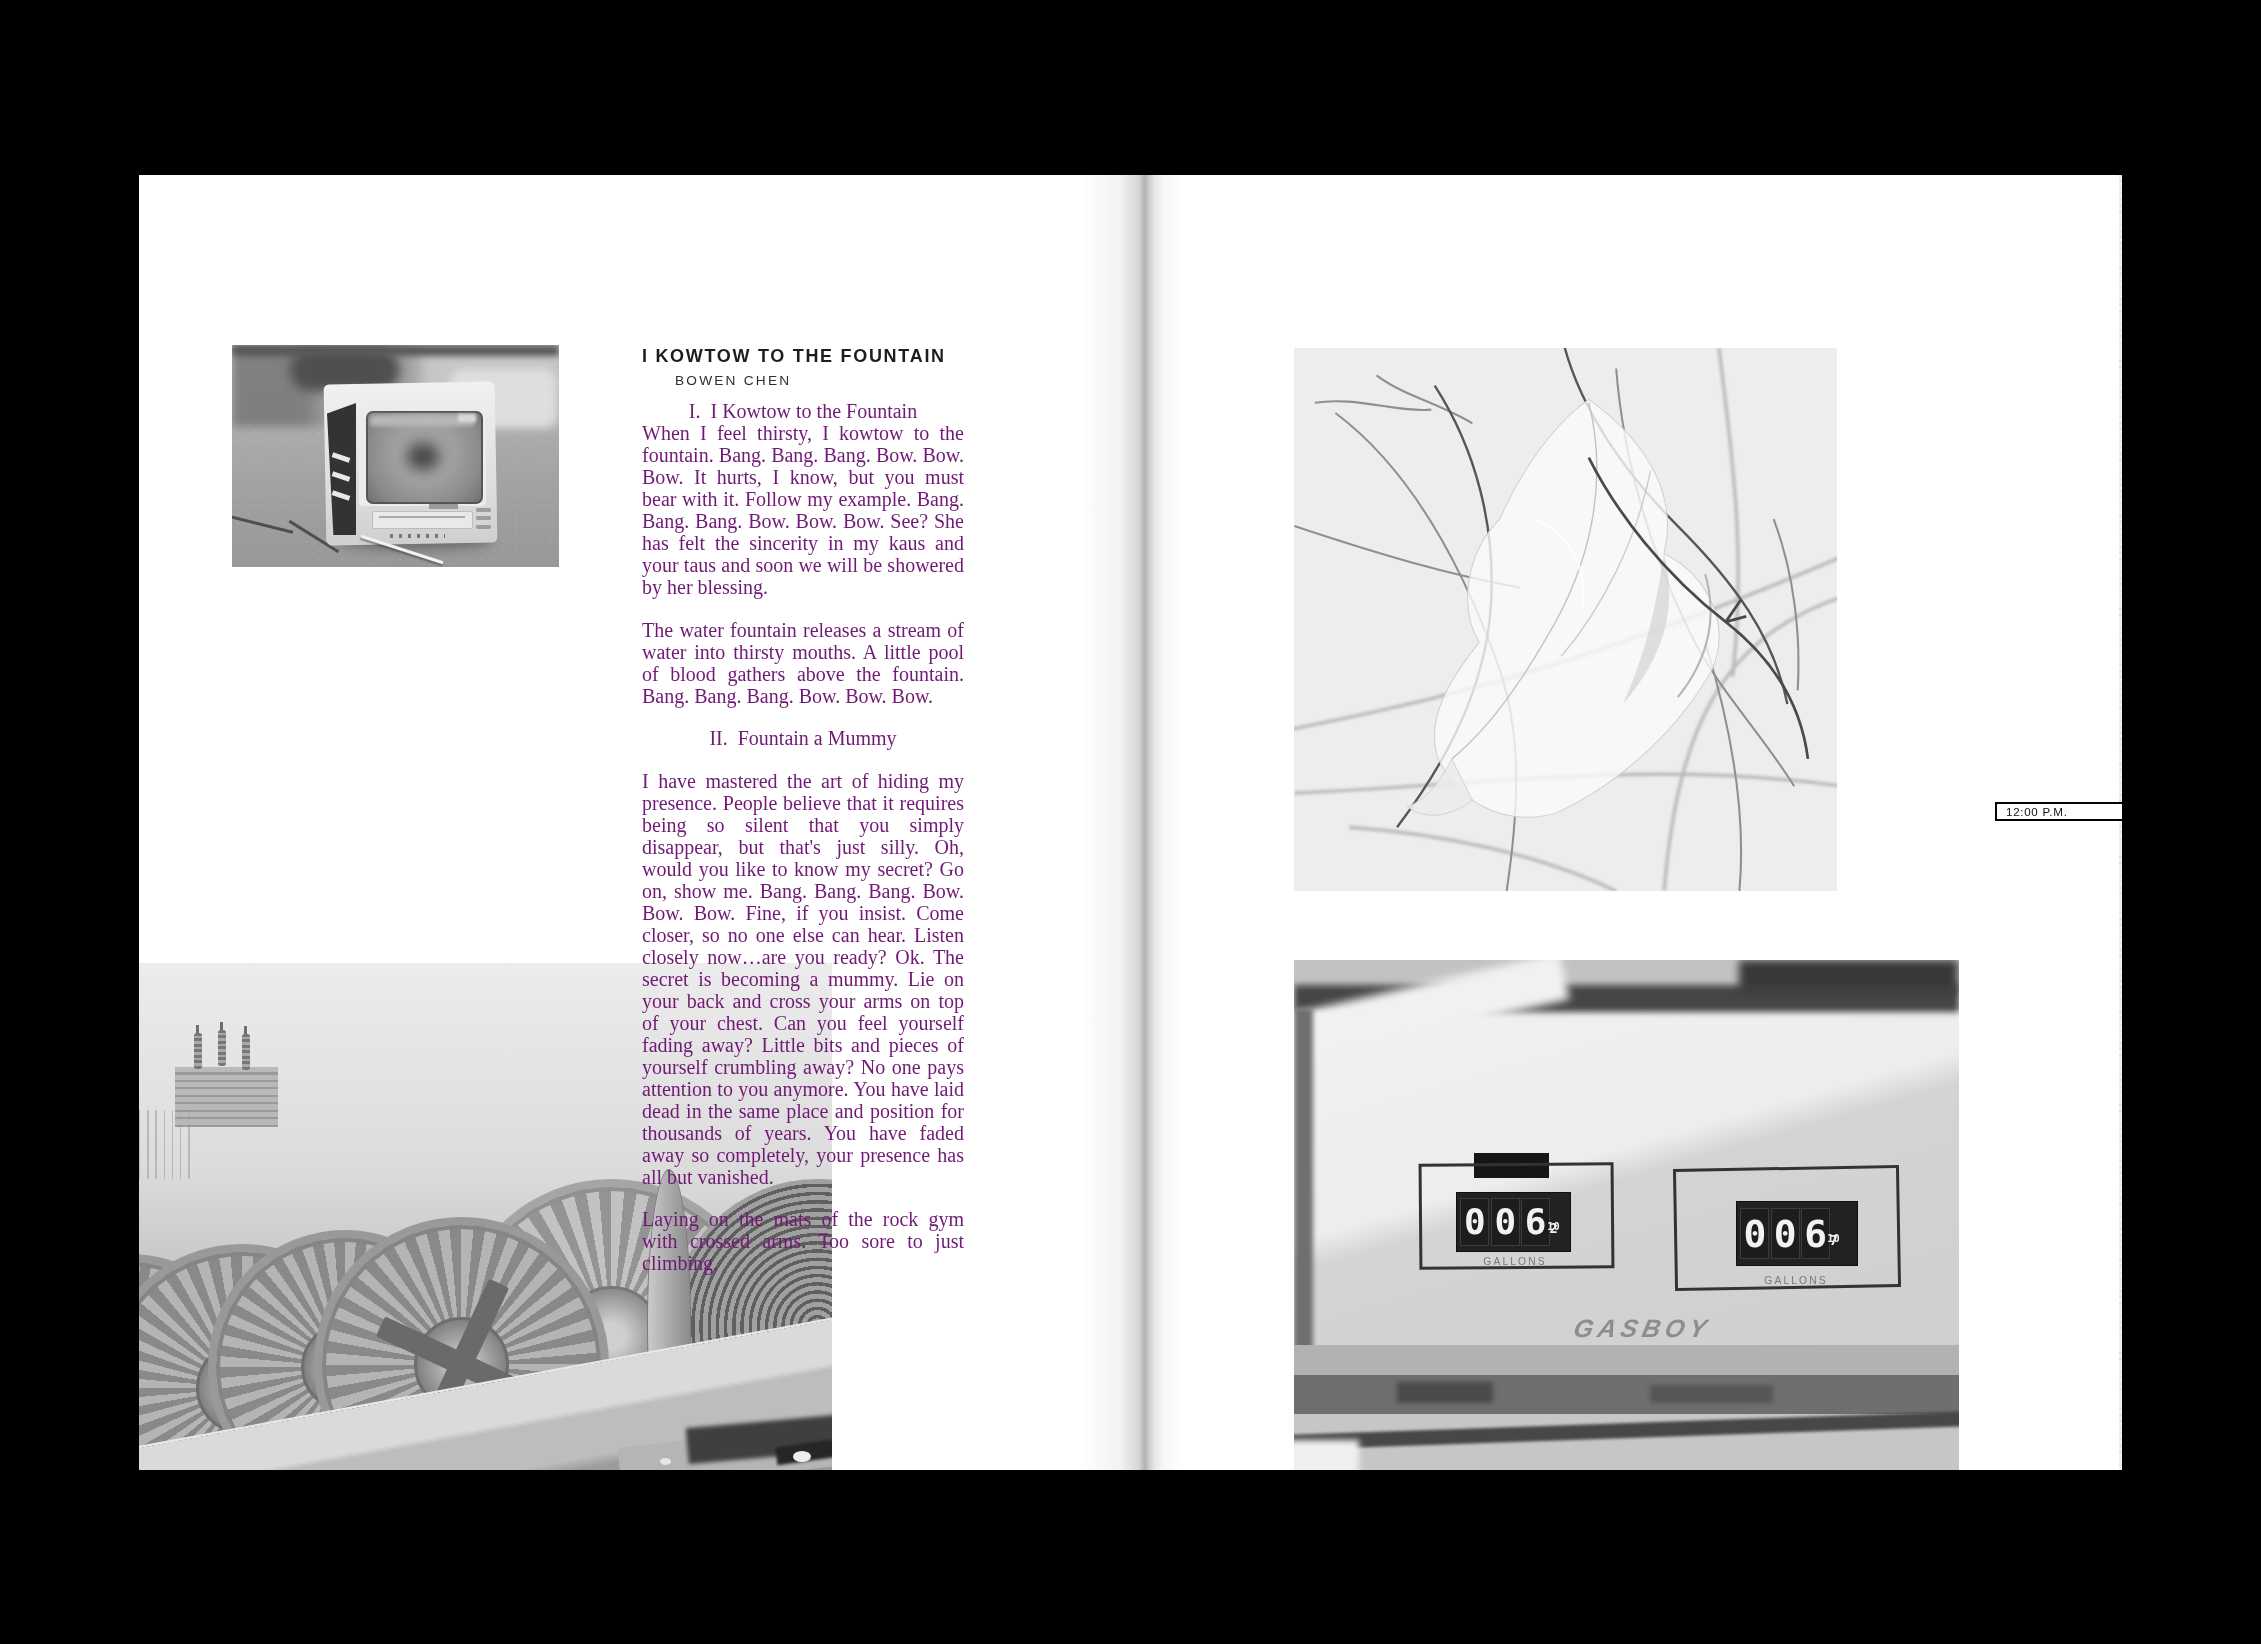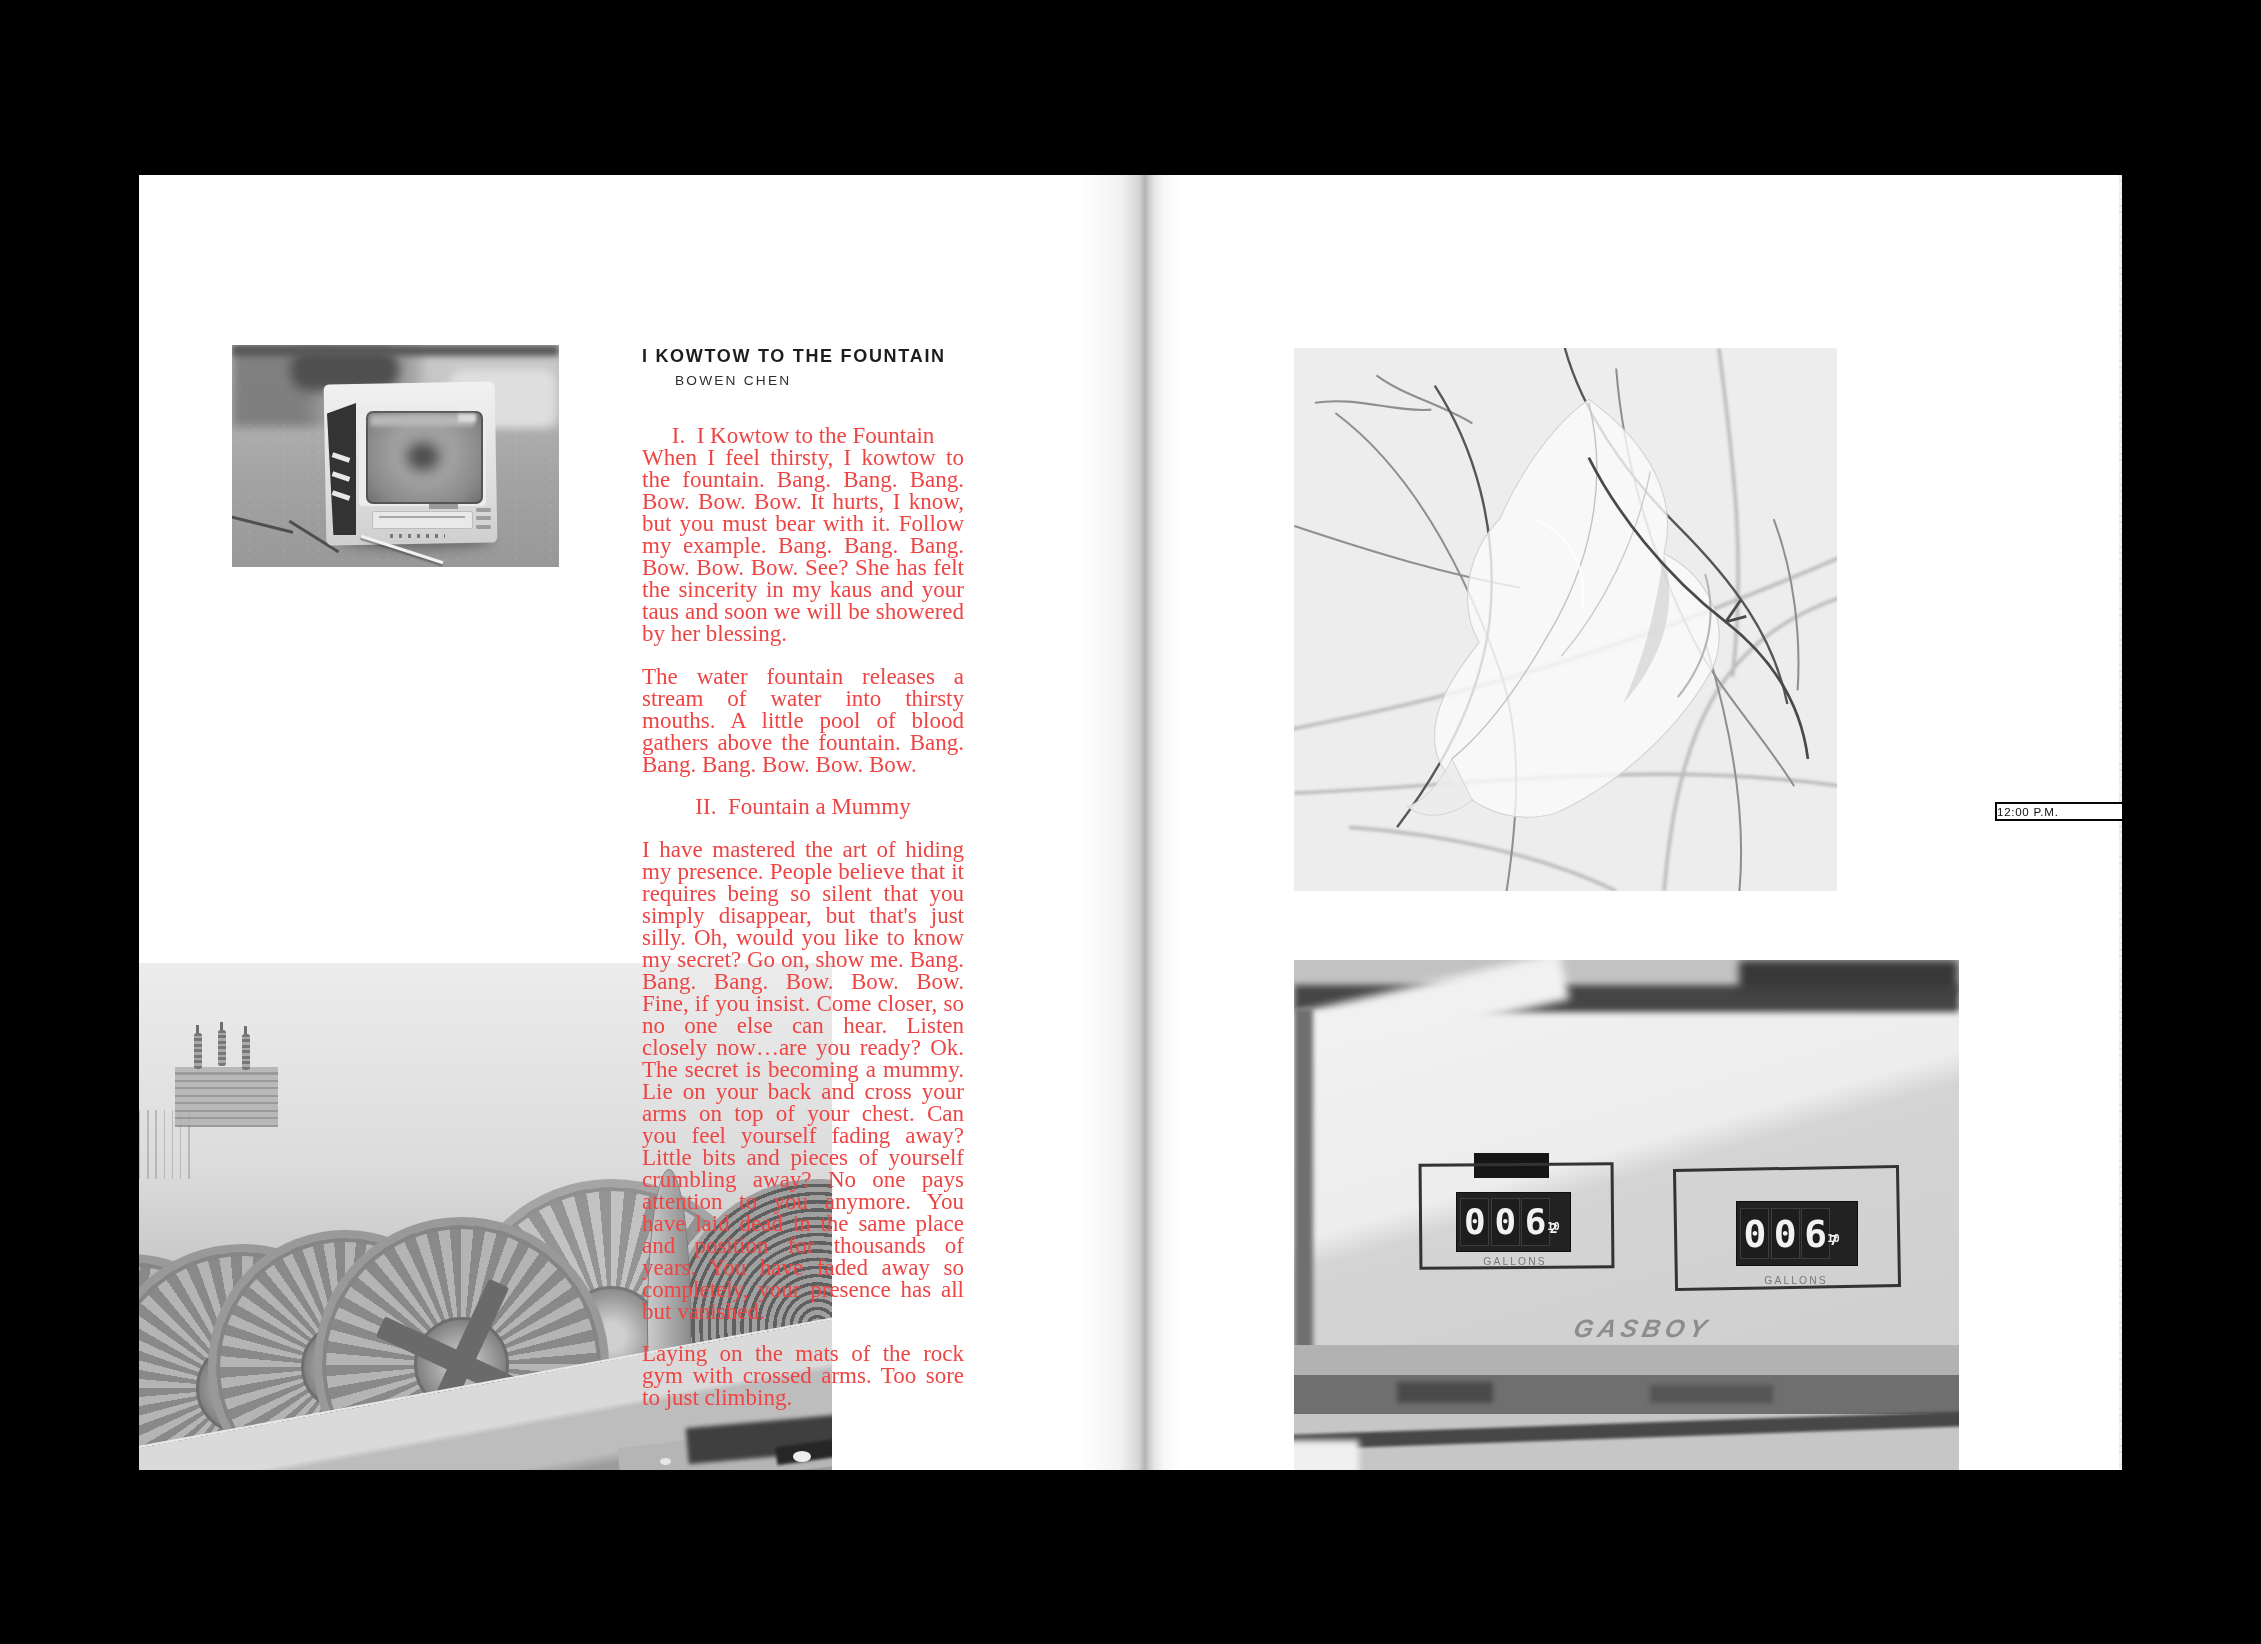--- a/index.html
+++ b/index.html
@@ -12,32 +12,32 @@
   .gutter{position:absolute;left:940px;top:0;width:103px;height:1295px;z-index:5;pointer-events:none;
     background:linear-gradient(90deg,rgba(0,0,0,0) 0%,rgba(0,0,0,.05) 40%,rgba(0,0,0,.16) 58%,
       rgba(0,0,0,.30) 64%,rgba(0,0,0,.22) 67%,rgba(0,0,0,.10) 73%,rgba(0,0,0,.03) 82%,rgba(0,0,0,0) 100%);}
   .page-edge-right{position:absolute;left:1980px;top:0;width:3.4px;height:1295px;opacity:.6;z-index:4;
     background:repeating-linear-gradient(0deg,#e9e9e9 0 4.8px,#cfcfcf 4.8px 6.2px);}
 
   
   .article-head{position:absolute;left:503px;top:171px;width:356px;color:#1d1d1d;}
   .article-head h1{margin:0;font:700 18px/20.6px "Liberation Sans",sans-serif;letter-spacing:1.7px;color:#1d1d1d;}
   .article-head .author{margin-top:6.2px;font:400 13.7px/15px "Liberation Sans",sans-serif;letter-spacing:2.2px;color:#2e2e2e;margin-left:33px;}
-  .column{position:absolute;left:503px;top:250px;width:322px;z-index:2;
-    font-family:"Liberation Serif","DejaVu Serif",serif;font-size:23px;line-height:22px;color:#ef4444;}
+  .column{position:absolute;left:503px;top:225px;width:322px;z-index:2;
+    font-family:"Liberation Serif","DejaVu Serif",serif;font-size:20px;line-height:22px;color:#701a75;}
   .column p{margin:20.6px 0 0 0;text-align:justify;}
   .column p.first{margin-top:0;}
   .sec-head{margin:20.6px 0 0 0;text-align:center;white-space:pre-wrap;}
   .sec-head.first{margin-top:0;}
 
   
   .time-tab{position:absolute;left:1856px;top:627px;width:127px;height:19px;z-index:6;
     background:#fff;border:2.1px solid #050505;border-right:none;box-sizing:border-box;
     display:flex;align-items:center;}
-  .time-tab span{padding-left:0;font:500 11.6px/13.7px "Liberation Sans",sans-serif;letter-spacing:0.7px;color:#111;}
+  .time-tab span{padding-left:9px;font:500 11.6px/13.7px "Liberation Sans",sans-serif;letter-spacing:0.7px;color:#111;}
 
   
   .photo{position:absolute;overflow:hidden;background:#ddd;}
   .photo *{position:absolute;}
 
   
   .photo-tv{left:93px;top:170px;width:327px;height:222px;
     background:linear-gradient(#c2c2c2 0%,#b0b0b0 30%,#a3a3a3 60%,#989898 100%);}
   .tv-bgblur{left:0;top:0;width:327px;height:82px;opacity:.9;filter:blur(4.8px);
     background:linear-gradient(90deg,#7a7a7a 0 22%,#9f9f9f 30% 55%,#c9c9c9 60% 100%);}

